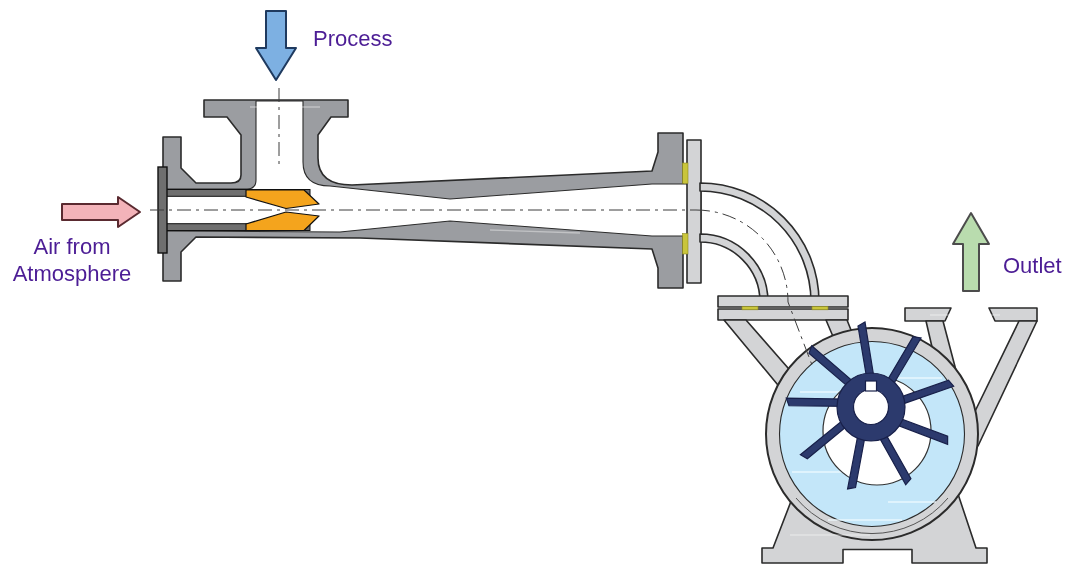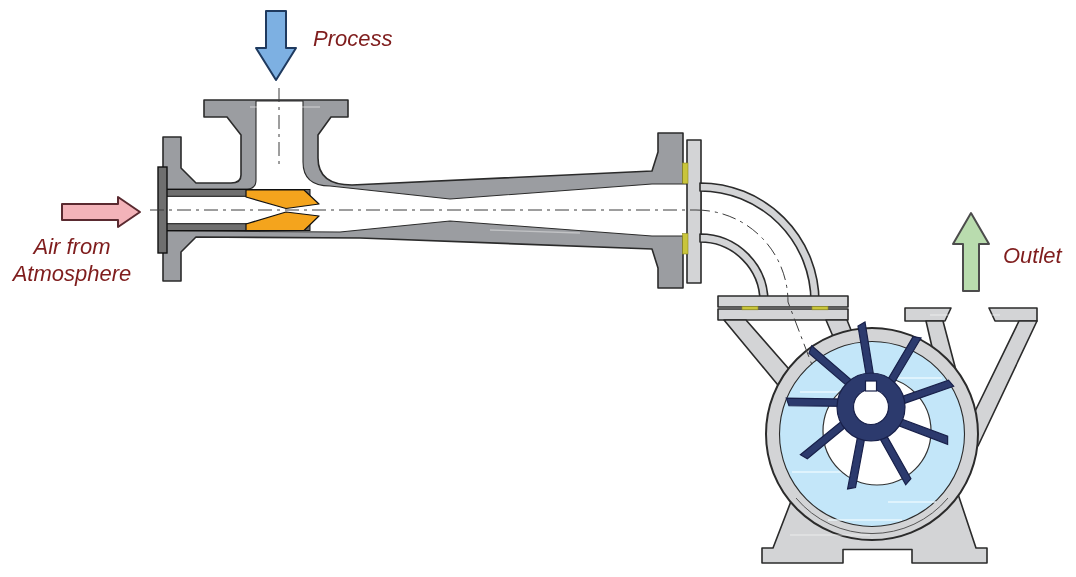--- a/index.html
+++ b/index.html
@@ -1,19 +1,19 @@
 <!DOCTYPE html>
 <html><head>
 <meta charset="utf-8">
 <style>
   html,body{margin:0;padding:0;background:#ffffff;}
   #stage{position:relative;width:1076px;height:577px;background:#ffffff;overflow:hidden;
          font-family:"Liberation Sans",sans-serif;}
   #diagram-svg{position:absolute;left:0;top:0;}
-  .label{position:absolute;font-style:italic;font-size:22px;line-height:27px;color:#7f1d1d;
+  .label{position:absolute;font-size:22px;line-height:27px;color:#4c1d95;
          font-family:"Liberation Sans",sans-serif;white-space:nowrap;}
   .label-center{text-align:center;}
   .metal{stroke:#2b2b2b;stroke-width:1.6;stroke-linejoin:round;}
   .thin{stroke:#2b2b2b;stroke-width:1.1;stroke-linejoin:round;}
   .centerline{stroke:#3c3c3c;stroke-width:1;fill:none;stroke-dasharray:14 5 3 5;}
   .streak{stroke:#ffffff;stroke-opacity:.38;stroke-width:1.4;}
   .wstreak{stroke:#eef9ff;stroke-opacity:.85;stroke-width:1.4;}
 </style>
 </head>
 <body>
@@ -142,15 +142,15 @@
   <path stroke="#4c4c4c" stroke-width="2" stroke-linejoin="round" d="M963,291 L963,244 L953,244 L971,213 L989,244 L979,244 L979,291 Z" fill="#b9dcae"></path>
 </svg>
 
 <div class="label" style="left:313px;top:25px;">Process</div>
 
 <div class="label label-center" style="left:-3px;top:233px;width:150px;">
   <span style="display:block;">Air from</span>
   <span style="display:block;">Atmosphere</span>
 </div>
 
-<div class="label" style="left:1003px;top:242px;">Outlet</div>
+<div class="label" style="left:1003px;top:252px;">Outlet</div>
 
 </div>
 
 </body></html>

